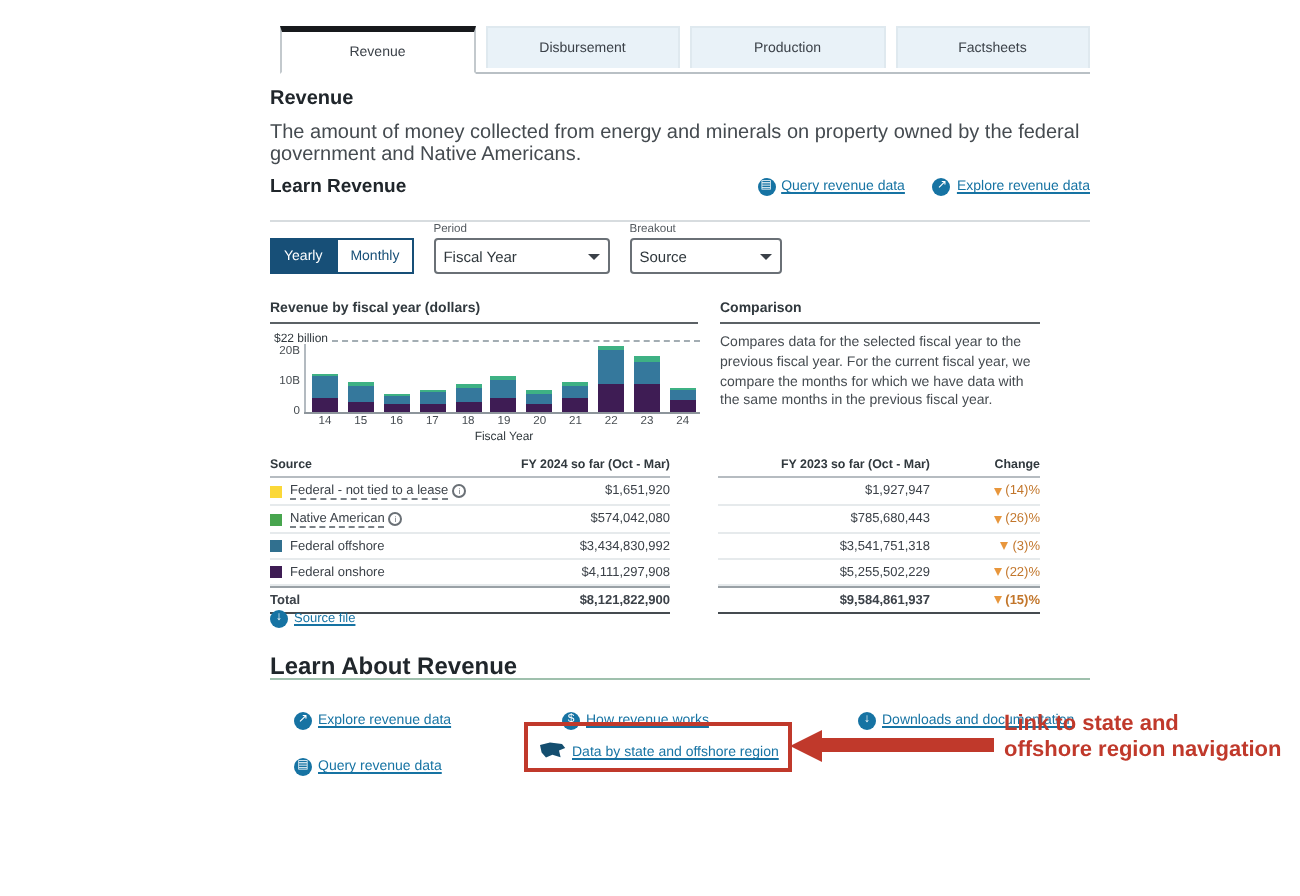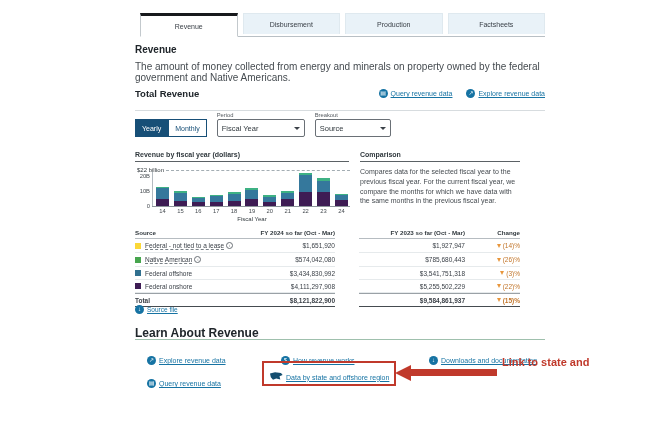--- a/index.html
+++ b/index.html
@@ -87,21 +87,21 @@
     <div class="tab active">Revenue</div>
     <div class="tab">Disbursement</div>
     <div class="tab">Production</div>
     <div class="tab">Factsheets</div>
   </div>
 
 <div class="h1">Revenue</div>
 <div class="desc">The amount of money collected from energy and minerals on property owned by the federal government and Native Americans.</div>
 
 <div class="totrow">
-  <div class="h2">Total Revenue</div>
+  <div class="h2">Learn Revenue</div>
   <div class="toplinks" id="toplinks">
       <a class="link">
         <span class="icon-circle">▤</span>
         <span class="txt">Query revenue data</span>
       </a>
       <a class="link">
         <span class="icon-circle">↗</span>
         <span class="txt">Explore revenue data</span>
       </a>
     </div>
@@ -329,13 +329,14 @@
         <span class="icon-circle">↓</span>
         <span class="txt">Downloads and documentation</span>
       </a></div>
   </div>
 
 <div class="redbox"></div>
 <div class="arrow-head"></div>
 <div class="arrow-bar"></div>
 <div class="ann-text">
   <div>Link to state and</div>
+  <div>offshore region navigation</div>
 </div>
 
 </body></html>

